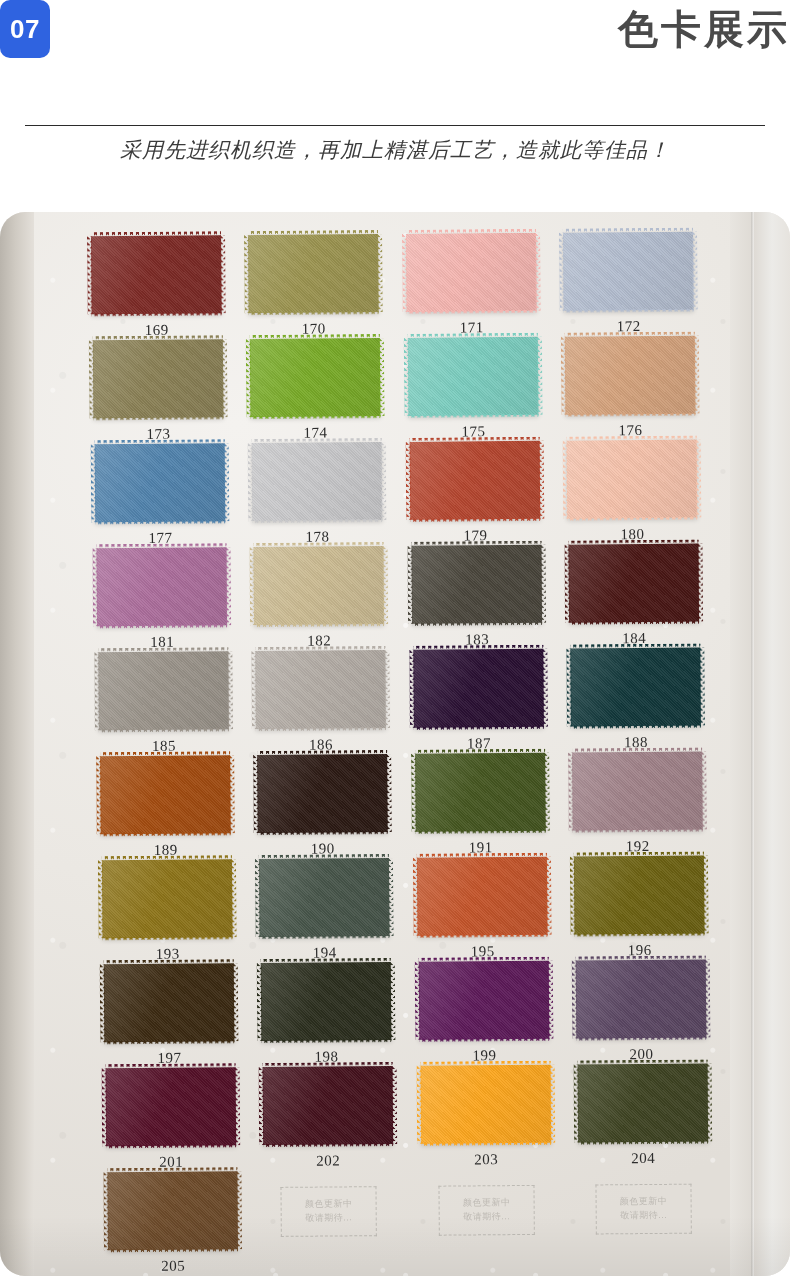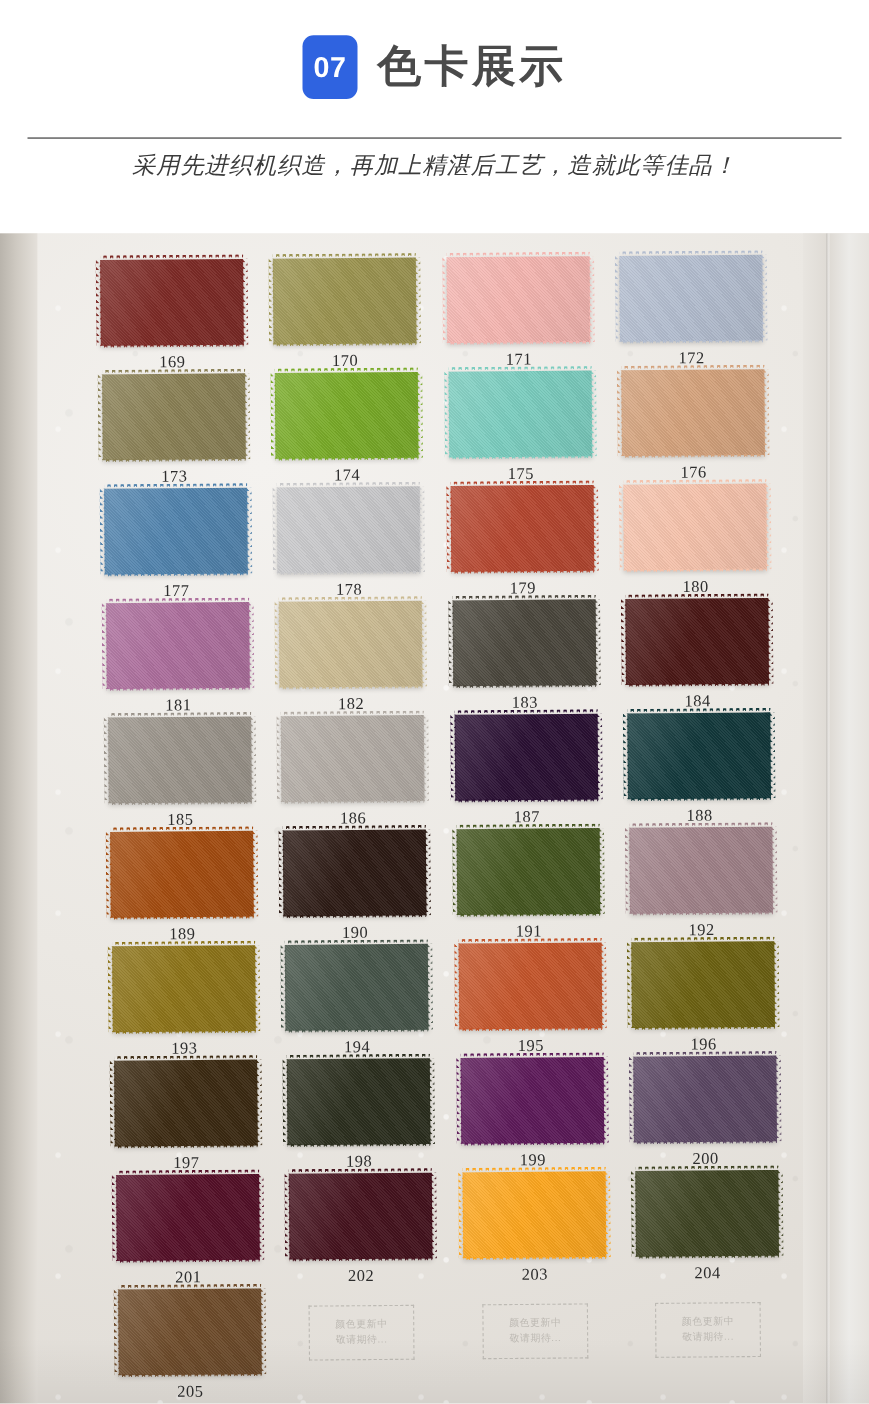--- a/index.html
+++ b/index.html
@@ -10,23 +10,22 @@
     overflow:hidden;
     position:relative;
   }
 
   
   #header { width:790px; height:212px; background:#ffffff; position:relative; }
 
   #title-row {
     display:flex;
     align-items:center;
-    justify-content:center;
+    justify-content:space-between;
     gap:18px;
-    padding-top:32px;
   }
   #badge {
     width:50px; height:58px;
     background:#2f63e0;
     border-radius:10px;
     color:#ffffff;
     font-size:26px;
     font-weight:bold;
     display:flex;
     align-items:center;
@@ -59,20 +58,21 @@
   }
 
   
   #photo {
     position:absolute;
     top:212px; left:0;
     width:790px; height:1064px;
     overflow:hidden;
     background:
       radial-gradient(ellipse 120% 80% at 30% 20%, #f4f2ef 0%, #ebe8e3 55%, #e2ded8 100%);
+    border-radius: 25px;
   }
   
   #photo::before {
     content:"";
     position:absolute; inset:0;
     background-image:
       radial-gradient(circle at 12% 18%, rgba(255,255,255,.55) 0 2px, transparent 3px),
       radial-gradient(circle at 63% 42%, rgba(255,255,255,.45) 0 2px, transparent 3px),
       radial-gradient(circle at 82% 73%, rgba(0,0,0,.035) 0 2px, transparent 3px),
       radial-gradient(circle at 33% 86%, rgba(0,0,0,.03) 0 3px, transparent 4px),

